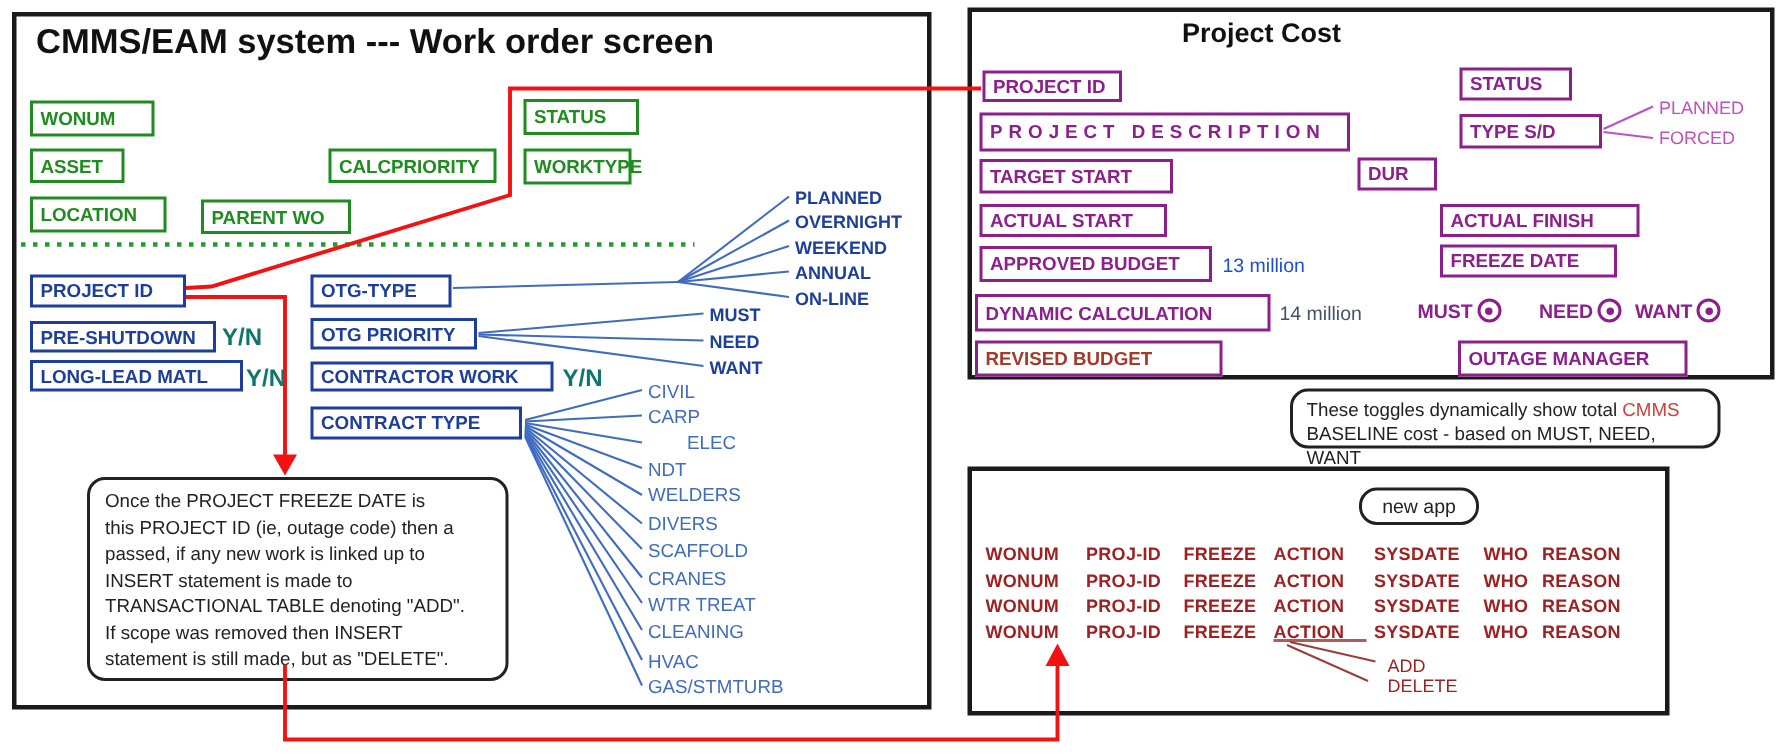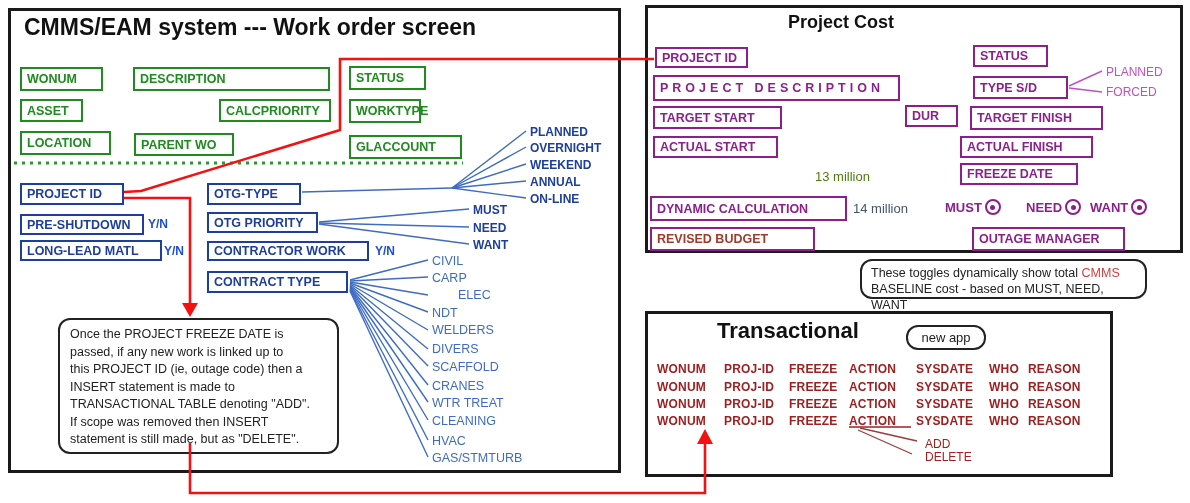--- a/index.html
+++ b/index.html
@@ -6,25 +6,25 @@
   .stage{position:relative;width:1190px;height:503px;background:#fff;
          font-family:"Liberation Sans",sans-serif;overflow:hidden;}
   .panel{position:absolute;background:#fff;border:3px solid #1a1a1a;box-sizing:border-box;}
   .panel-title{position:absolute;font-weight:bold;color:#111;white-space:nowrap;}
   .box{position:absolute;display:flex;align-items:center;background:#fff;font-weight:bold;
        font-size:12.5px;padding:0 5px;box-sizing:border-box;white-space:nowrap;z-index:2;}
   .green{border:2px solid #1e8c1e;color:#1e8c1e;}
   .blue{border:2px solid #1d3f9b;color:#1d3f9b;}
   .purple{border:2px solid #8d1f8d;color:#8d1f8d;}
   .red-text{color:#a33a2a !important;}
-  .yn{position:absolute;color:#1d4ed8;font-weight:bold;font-size:12px;white-space:nowrap;z-index:2;}
+  .yn{position:absolute;color:#0f766e;font-weight:bold;font-size:16px;white-space:nowrap;z-index:2;}
   .opt-blue{position:absolute;color:#1d3f9b;font-weight:bold;font-size:12px;white-space:nowrap;z-index:2;}
   .opt-light{position:absolute;color:#3f6cc1;font-weight:normal;font-size:12.5px;white-space:nowrap;z-index:2;}
   .opt-pink{position:absolute;color:#c050c0;font-weight:normal;font-size:12px;white-space:nowrap;z-index:2;}
-  .val{position:absolute;color:#4d7c0f;font-size:13px;white-space:nowrap;z-index:2;}
+  .val{position:absolute;color:#1d4ed8;font-size:13px;white-space:nowrap;z-index:2;}
   .val14{color:#44536b;}
   .note{position:absolute;background:#fff;border:2px solid #222;border-radius:12px;
         color:#222;box-sizing:border-box;z-index:2;}
   .note-lines{padding:6px 10px;font-size:12.5px;line-height:17.5px;}
   .toggles-note{font-size:12.5px;line-height:16px;padding:4px 9px;}
   .cmms-red{color:#d04040;}
   .radio-group{position:absolute;display:flex;align-items:center;gap:3px;color:#8d1f8d;
         font-weight:bold;font-size:13px;z-index:2;}
   .radio{width:12px;height:12px;border:2px solid #8d1f8d;border-radius:50%;display:flex;
         align-items:center;justify-content:center;box-sizing:content-box;}
@@ -38,28 +38,26 @@
 </style>
 </head>
 <body>
 
 <div class="stage">
 
   <div class="panel" style="left:8px;top:8px;width:613px;height:465px;">
     <div class="panel-title" style="left:13px;top:3px;font-size:23px;">CMMS/EAM system --- Work order screen</div>
 
     <div class="box green" style="left:9px;top:56px;width:83px;height:24px;">WONUM</div>
-    <div class="box green" style="left:122px;top:56px;width:197px;height:24px;">DESCRIPTION</div>
     <div class="box green" style="left:338px;top:55px;width:77px;height:24px;">STATUS</div>
     <div class="box green" style="left:9px;top:88px;width:63px;height:23px;">ASSET</div>
     <div class="box green" style="left:208px;top:88px;width:112px;height:23px;">CALCPRIORITY</div>
     <div class="box green" style="left:338px;top:88px;width:72px;height:24px;">WORKTYPE</div>
     <div class="box green" style="left:9px;top:120px;width:91px;height:24px;">LOCATION</div>
     <div class="box green" style="left:123px;top:122px;width:100px;height:23px;">PARENT WO</div>
-    <div class="box green" style="left:338px;top:124px;width:113px;height:24px;">GLACCOUNT</div>
 
     <div class="box blue" style="left:9px;top:172px;width:104px;height:22px;">PROJECT ID</div>
     <div class="box blue" style="left:9px;top:203px;width:124px;height:21px;">PRE-SHUTDOWN</div>
     <div class="yn" style="left:137px;top:206px;">Y/N</div>
     <div class="box blue" style="left:9px;top:229px;width:142px;height:21px;">LONG-LEAD MATL</div>
     <div class="yn" style="left:153px;top:233px;">Y/N</div>
     <div class="box blue" style="left:196px;top:172px;width:94px;height:22px;">OTG-TYPE</div>
     <div class="box blue" style="left:196px;top:201px;width:111px;height:21px;">OTG PRIORITY</div>
     <div class="box blue" style="left:196px;top:230px;width:162px;height:20px;">CONTRACTOR WORK</div>
     <div class="yn" style="left:364px;top:233px;">Y/N</div>
@@ -84,44 +82,44 @@
     <div class="opt-light" style="left:421px;top:349px;">SCAFFOLD</div>
     <div class="opt-light" style="left:421px;top:368px;">CRANES</div>
     <div class="opt-light" style="left:421px;top:385px;">WTR TREAT</div>
     <div class="opt-light" style="left:421px;top:403px;">CLEANING</div>
     <div class="opt-light" style="left:421px;top:423px;">HVAC</div>
     <div class="opt-light" style="left:421px;top:440px;">GAS/STMTURB</div>
 
     <div class="note" style="left:47px;top:307px;width:281px;height:136px;">
       <div class="note-lines">
         <div>Once the PROJECT FREEZE DATE is</div>
+        <div>this PROJECT ID (ie, outage code) then a</div>
         <div>passed, if any new work is linked up to</div>
-        <div>this PROJECT ID (ie, outage code) then a</div>
         <div>INSERT statement is made to</div>
         <div>TRANSACTIONAL TABLE denoting "ADD".</div>
         <div>If scope was removed then INSERT</div>
         <div>statement is still made, but as "DELETE".</div>
       </div>
     </div>
   </div>
 
   <div class="panel" style="left:645px;top:5px;width:538px;height:248px;">
     <div class="panel-title" style="left:43px;top:4px;width:300px;text-align:center;font-size:18px;">Project Cost</div>
 
     <div class="box purple" style="left:7px;top:39px;width:93px;height:21px;">PROJECT ID</div>
     <div class="box purple" style="left:325px;top:37px;width:75px;height:22px;">STATUS</div>
     <div class="box purple" style="left:5px;top:67px;width:247px;height:26px;letter-spacing:4px;">PROJECT DESCRIPTION</div>
     <div class="box purple" style="left:325px;top:68px;width:95px;height:23px;">TYPE S/D</div>
     <div class="opt-pink" style="left:458px;top:57px;">PLANNED</div>
     <div class="opt-pink" style="left:458px;top:77px;">FORCED</div>
     <div class="box purple" style="left:5px;top:98px;width:129px;height:23px;">TARGET START</div>
     <div class="box purple" style="left:257px;top:97px;width:53px;height:22px;">DUR</div>
-    <div class="box purple" style="left:322px;top:98px;width:133px;height:24px;">TARGET FINISH</div>
     <div class="box purple" style="left:5px;top:128px;width:125px;height:22px;">ACTUAL START</div>
     <div class="box purple" style="left:312px;top:128px;width:133px;height:22px;">ACTUAL FINISH</div>
+    <div class="box purple" style="left:5px;top:156px;width:155px;height:24px;">APPROVED BUDGET</div>
     <div class="val" style="left:167px;top:161px;">13 million</div>
     <div class="box purple" style="left:312px;top:155px;width:118px;height:22px;">FREEZE DATE</div>
     <div class="box purple" style="left:2px;top:188px;width:197px;height:25px;">DYNAMIC CALCULATION</div>
     <div class="val val14" style="left:205px;top:193px;">14 million</div>
 
     <div class="radio-group" style="left:297px;top:191px;">
       <span>MUST</span>
       <span class="radio"></span>
     </div>
     <div class="radio-group" style="left:378px;top:191px;">
@@ -136,21 +134,20 @@
     <div class="box purple red-text" style="left:2px;top:219px;width:165px;height:24px;">REVISED BUDGET</div>
     <div class="box purple" style="left:324px;top:219px;width:153px;height:24px;">OUTAGE MANAGER</div>
   </div>
 
   <div class="note toggles-note" style="left:860px;top:259px;width:287px;height:40px;">
     <div><span>These toggles dynamically show total </span><span class="cmms-red">CMMS</span></div>
     <div>BASELINE cost - based on MUST, NEED, WANT</div>
   </div>
 
   <div class="panel" style="left:645px;top:311px;width:468px;height:166px;">
-    <div class="panel-title" style="left:69px;top:4px;font-size:22px;">Transactional</div>
     <div class="badge" style="left:258px;top:11px;width:76px;height:21px;">new app</div>
 
     <div>
       <span class="tcell" style="left:9px;top:48px;">WONUM</span>
       <span class="tcell" style="left:76px;top:48px;">PROJ-ID</span>
       <span class="tcell" style="left:141px;top:48px;">FREEZE</span>
       <span class="tcell" style="left:201px;top:48px;">ACTION</span>
       <span class="tcell" style="left:268px;top:48px;">SYSDATE</span>
       <span class="tcell" style="left:341px;top:48px;">WHO</span>
       <span class="tcell" style="left:380px;top:48px;">REASON</span>

